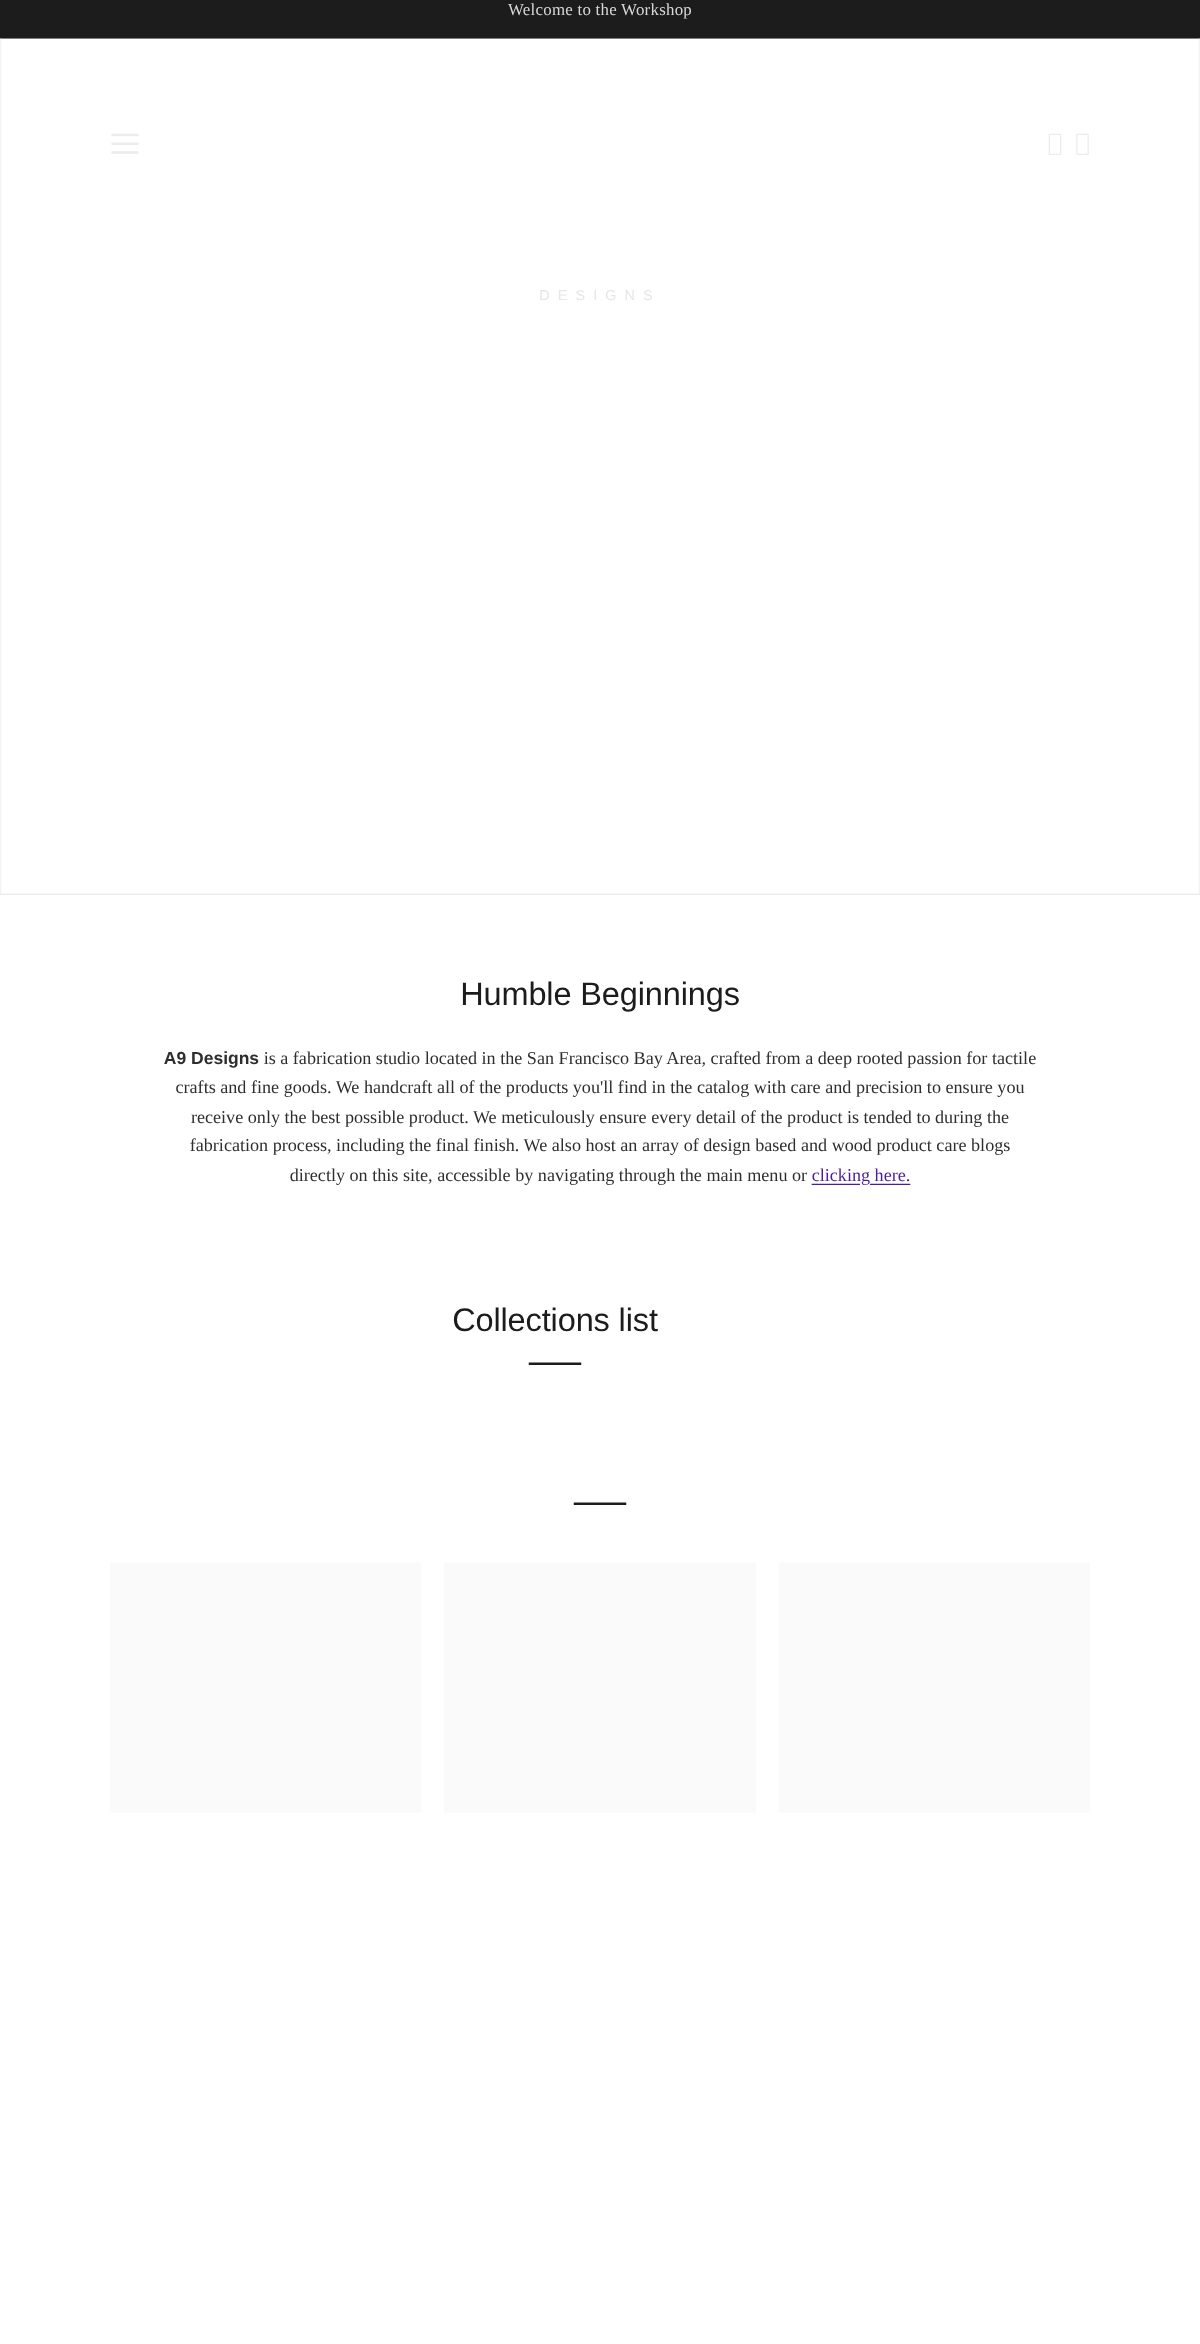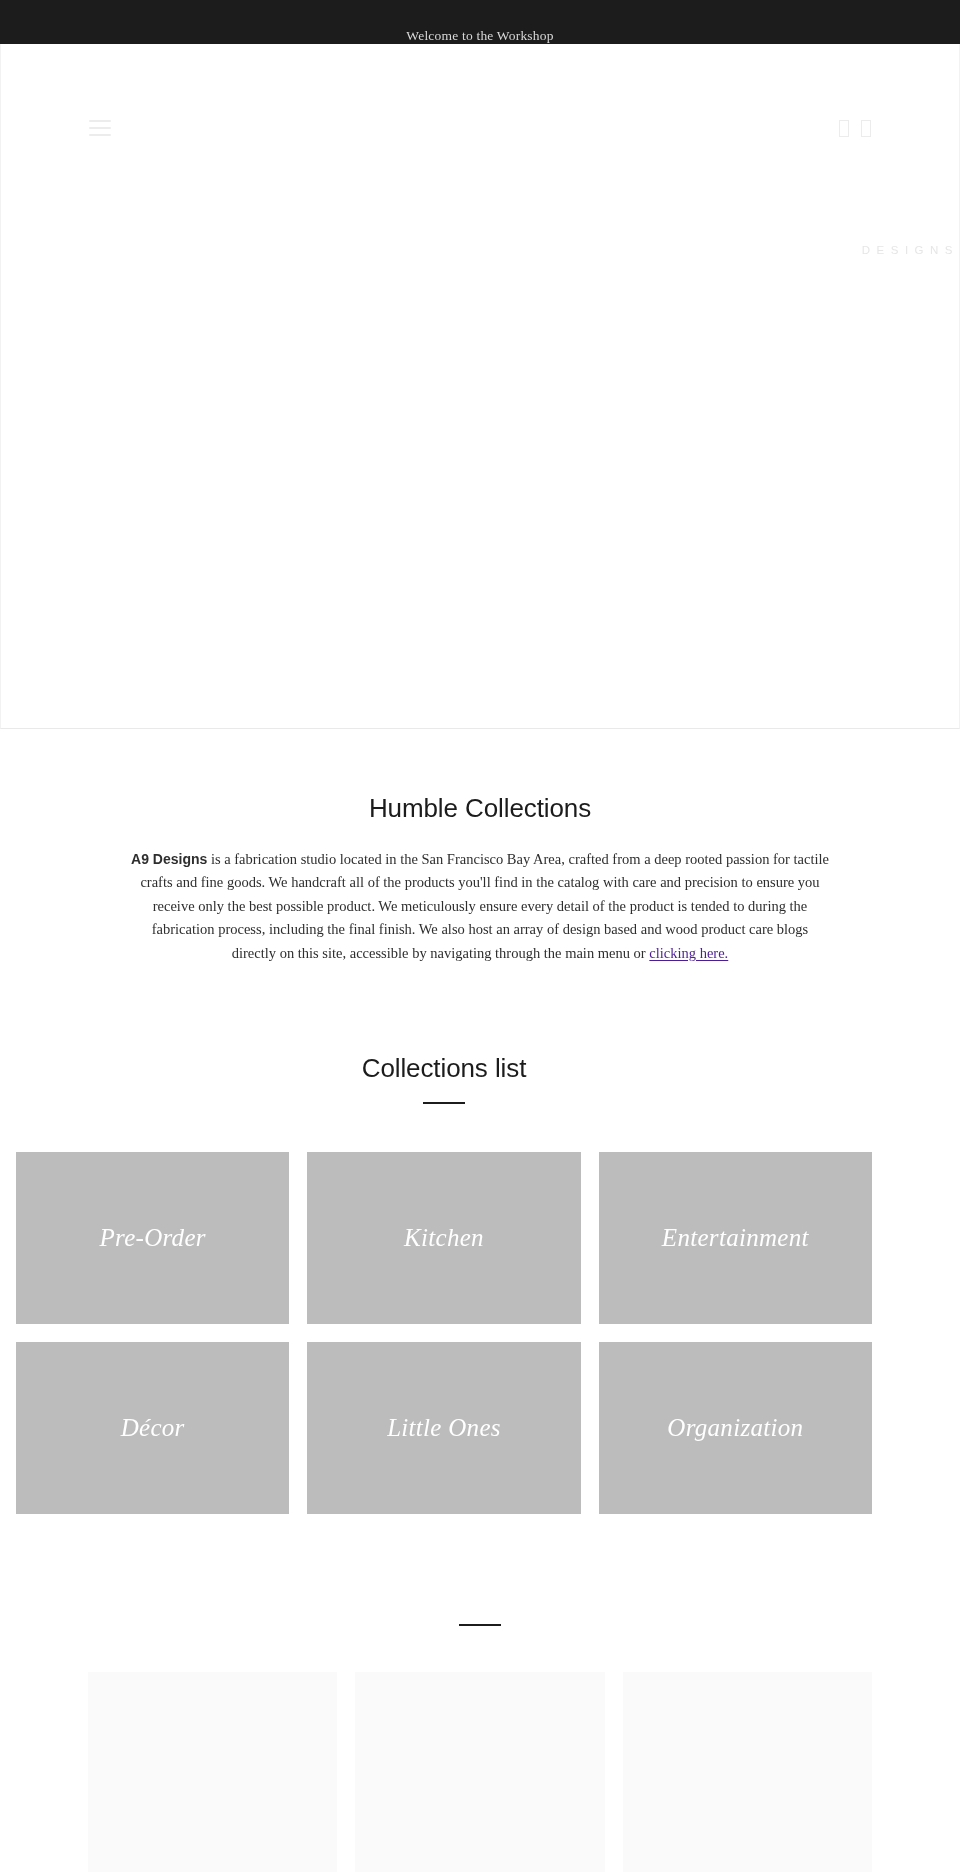--- a/index.html
+++ b/index.html
@@ -13,24 +13,24 @@
 
   body {
     width: 960px;
     min-height: 1875px;
     position: relative;
     overflow-x: hidden;
   }
 
   
   .announcement-bar {
-    height: 44px;
+    height: 31px;
     background: #1c1c1c;
     display: flex;
-    align-items: flex-end;
+    align-items: flex-start;
     justify-content: center;
   }
   .announcement-text {
     color: #d8d8d8;
     font-size: 13.5px;
     font-family: "Liberation Serif", serif;
     letter-spacing: 0.2px;
   }
 
   
@@ -84,21 +84,21 @@
     display: inline-block;
     cursor: pointer;
     background: #ffffff;
   }
 
   
   .logo-wrap {
     position: absolute;
     top: 196px;
     left: 0; right: 0;
-    text-align: right;
+    text-align: center;
   }
   .logo-text {
     font-size: 11.5px;
     letter-spacing: 6.5px;
     color: #e6e6e6;
     font-weight: 400;
     font-family: "Liberation Sans", sans-serif;
     display: inline-block;
   }
 
@@ -214,49 +214,29 @@
 
   </div>
 
   <div class="logo-wrap">
     <span class="logo-text">DESIGNS</span>
   </div>
 
 </div>
 
 <div class="section about">
-  <h2 class="section-title">Humble Collections</h2>
+  <h2 class="section-title">Humble Beginnings</h2>
 
   <p class="about-body"><span class="lead">A9 Designs</span><span> is a fabrication studio located in the San Francisco Bay Area, crafted from a deep rooted passion for tactile crafts and fine goods. We handcraft all of the products you'll find in the catalog with care and precision to ensure you receive only the best possible product. We meticulously ensure every detail of the product is tended to during the fabrication process, including the final finish. We also host an array of design based and wood product care blogs directly on this site, accessible by navigating through the main menu or </span><a class="about-link">clicking here.</a></p>
 </div>
 
 <div class="section collections">
   <h2 class="section-title">Collections list</h2>
   <div class="rule"></div>
 
-  <div class="tile-grid">
-    <a class="tile">
-      <span class="tile-label">Pre-Order</span>
-    </a>
-    <a class="tile">
-      <span class="tile-label">Kitchen</span>
-    </a>
-    <a class="tile">
-      <span class="tile-label">Entertainment</span>
-    </a>
-    <a class="tile">
-      <span class="tile-label">Décor</span>
-    </a>
-    <a class="tile">
-      <span class="tile-label">Little Ones</span>
-    </a>
-    <a class="tile">
-      <span class="tile-label">Organization</span>
-    </a>
-  </div>
 </div>
 
 <div class="section buzz">
   <div class="rule"></div>
 
   <div class="card-grid">
     <a class="blog-card"></a>
     <a class="blog-card"></a>
     <a class="blog-card"></a>
   </div>

